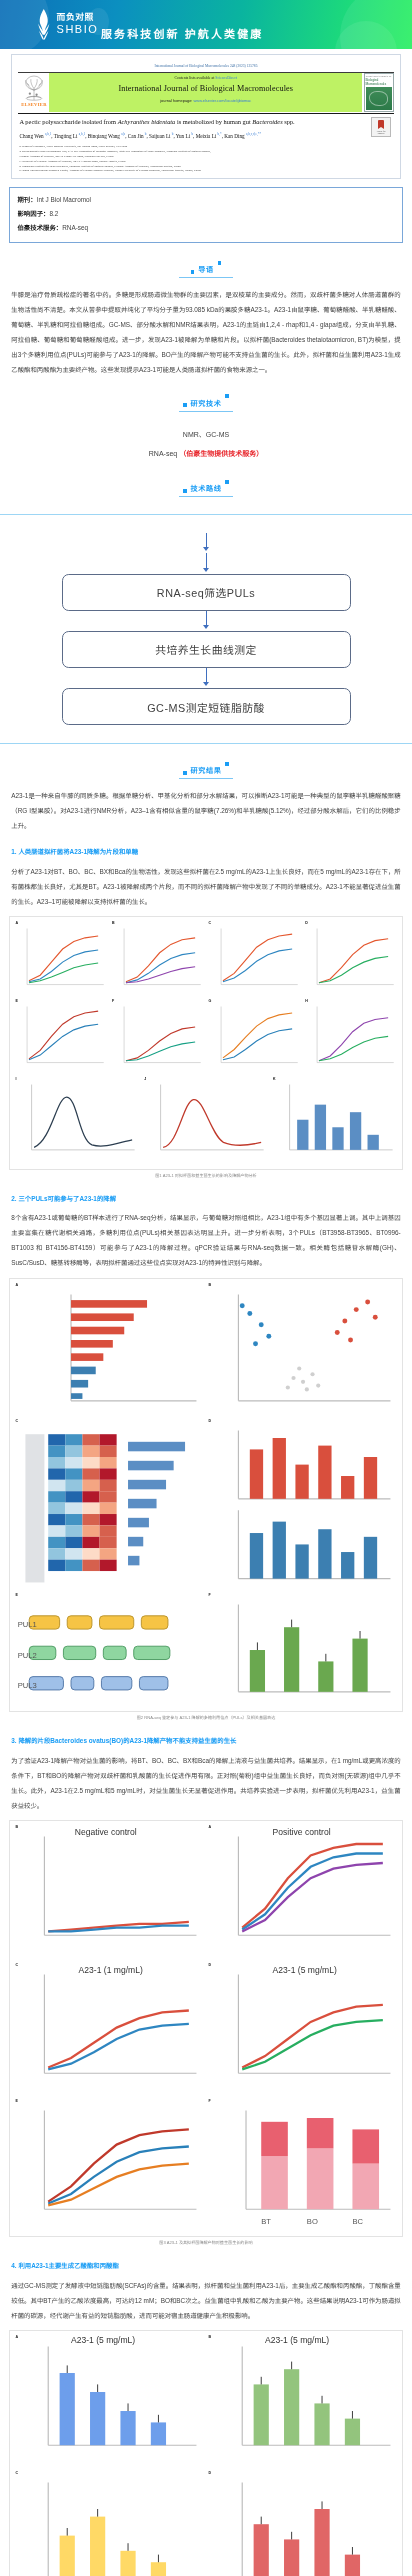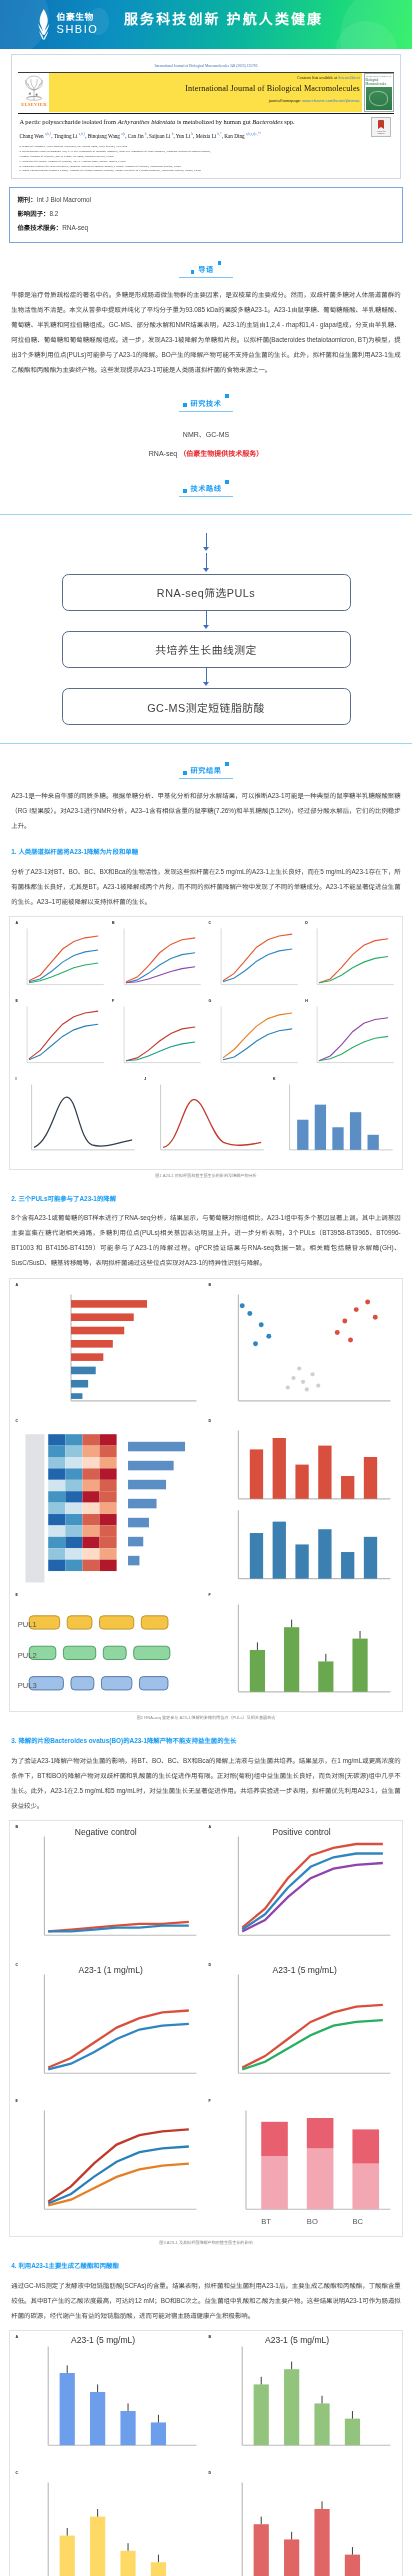--- a/index.html
+++ b/index.html
@@ -31,24 +31,23 @@
   .logo-wrap {
     position:absolute; left:35px; top:8.2px;
     display:flex; align-items:center; gap:4.1px;
   }
   .logo-mark { width:17.5px; height:32px; position:relative; }
   .logo-mark svg { display:block; }
   .logo-text { color:#fff; line-height:1.05; }
   .logo-cn { font-size:8.8px; font-weight:bold; letter-spacing:0.5px; }
   .logo-en { font-size:11px; font-weight:normal; letter-spacing:1.5px; margin-top:1px;}
   .slogan {
-    position:absolute; left:101px; top:8px;
-    color:#ffffff; font-size:14px; font-weight:bold; letter-spacing:2.1px;
+    position:absolute; left:101px; top:25px;
+    color:#ffffff; font-size:11px; font-weight:bold; letter-spacing:2.1px;
     white-space:nowrap;
-    margin-left:23px;
   }
 
   
   .paper-card {
     margin: 5.2px 11.3px 0 11.3px;
     border: 0.5px solid #cfd8e4;
     background:#fff;
     padding: 5.2px 6.2px 4.1px 6.2px;
     font-family:"Liberation Serif", "DejaVu Serif", serif;
   }
@@ -62,21 +61,21 @@
   .pc-elsevier {
     width:31px; flex:0 0 31px; padding-top:2.1px;
     display:flex; flex-direction:column; align-items:center; justify-content:flex-start;
   }
   .tree-svg { opacity:.85; }
   .pc-elsevier .els-word {
     font-family:"Liberation Serif", serif;
     color:#f58220; font-size:4.6px; letter-spacing:0.3px; font-weight:bold; margin-top:0.5px;
   }
   .pc-center {
-    flex:1; background:#fde047; text-align:right; padding:2.6px 2.1px 2.1px 2.1px;
+    flex:1; background:#bef264; text-align:center; padding:2.6px 2.1px 2.1px 2.1px;
   }
   .pc-contents { font-size:3.9px; color:#222; }
   .pc-contents .sd { color:#3a7fd5; }
   .pc-journal {
     font-size:8.2px; color:#111; margin:4.6px 0 5.2px 0;
     font-family:"Liberation Serif", serif; letter-spacing:0.1px;
   }
   .pc-homepage { font-size:3.9px; color:#222; font-family:"Liberation Sans", sans-serif;}
   .pc-homepage .lnk { color:#3a7fd5; }
   .pc-cover {
@@ -196,21 +195,21 @@
 
     <div class="logo-wrap">
       <div class="logo-mark">
         <svg width="17.5" height="32" viewBox="0 0 34 62">
           <path d="M17 2 C10 14 7 24 11 33 C13 38 15 42 15 47 L19 47 C19 42 21 38 23 33 C27 24 24 14 17 2 Z" fill="#ffffff"></path>
           <path d="M6 30 C10 38 14 42 17 47 C20 42 24 38 28 30 C26 40 22 46 19 52 L15 52 C12 46 8 40 6 30 Z" fill="#ffffff"></path>
           <path d="M8 44 C12 50 15 54 17 60 C19 54 22 50 26 44 C24 52 21 56 19 61 L15 61 C13 56 10 52 8 44 Z" fill="#ffffff"></path>
         </svg>
       </div>
       <div class="logo-text">
-        <div class="logo-cn">伯豪生物</div>
+        <div class="logo-cn">而负对照</div>
         <div class="logo-en">SHBIO</div>
       </div>
     </div>
     <div class="slogan">服务科技创新 护航人类健康</div>
   </div>
 
   <div class="paper-card">
     <div class="pc-topline">International Journal of Biological Macromolecules 248 (2023) 125785</div>
 
     <div class="pc-masthead">

